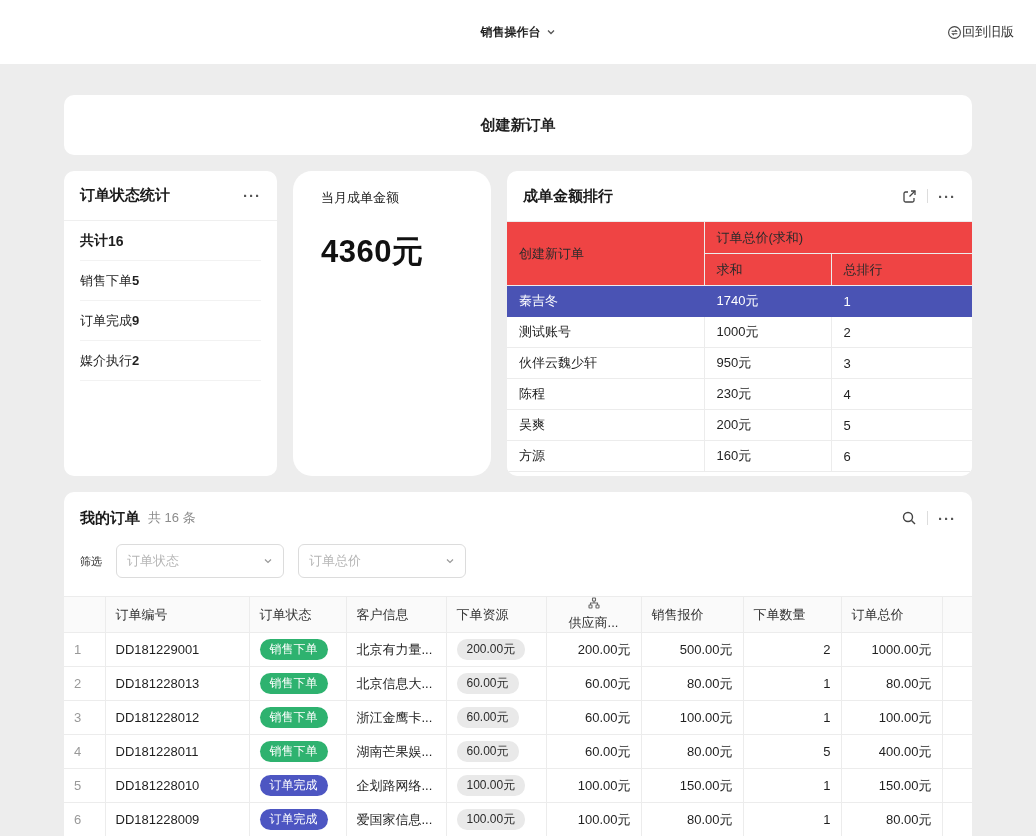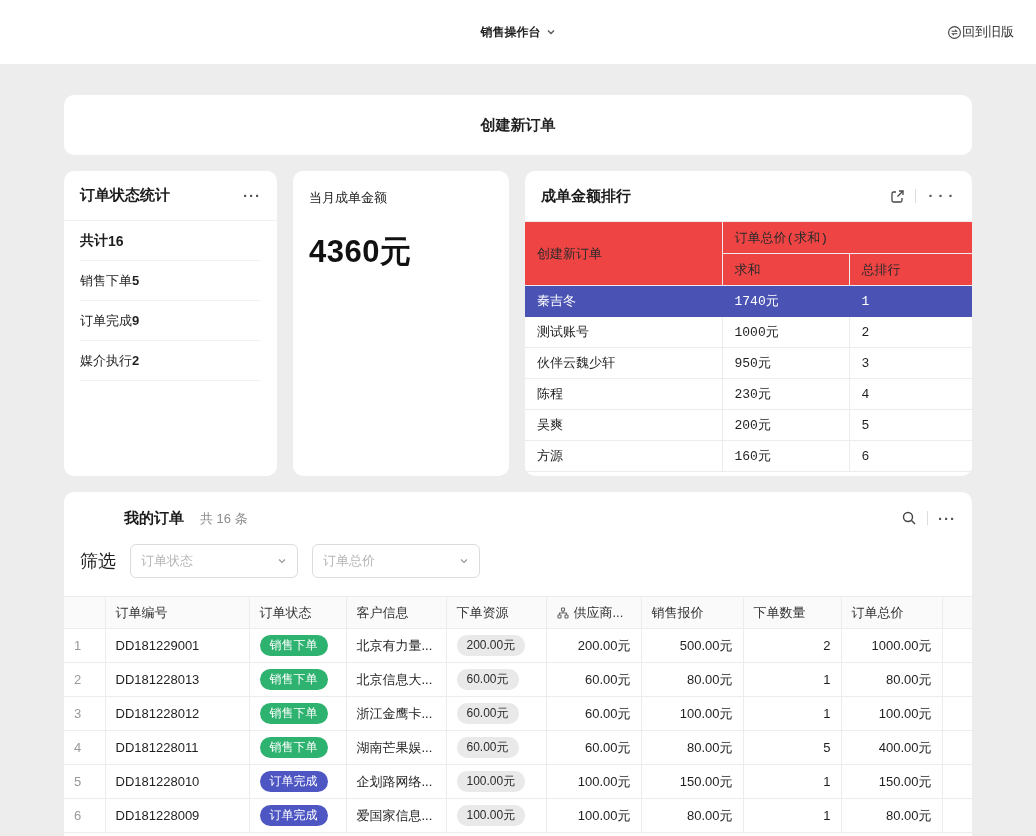--- a/index.html
+++ b/index.html
@@ -27,22 +27,22 @@
   }
   
   .content { padding:31px 64px 0 64px; }
   .card { background:#fff; border-radius:10px; }
   .create-card {
     height:60px; display:flex; align-items:center; justify-content:center;
     font-size:15px; font-weight:700; margin-bottom:16px; cursor:pointer;
   }
   .cards-row { display:flex; gap:16px; height:305px; margin-bottom:16px; }
   .card-status { width:213px; }
-  .card-amount { width:216px; padding:18px 16px; }
-  .card-ranking { flex:1; overflow:hidden;font-family:Liberation Mono, monospace; }
+  .card-amount { width:198px; padding:18px 28px;border-radius:19px; }
+  .card-ranking { flex:1; overflow:hidden; }
   
   .card-head {
     height:50px; display:flex; align-items:center; justify-content:space-between;
     padding:0 16px;
   }
   .card-title { font-size:15px; font-weight:700; color:#1b1b1b; }
   .head-actions { display:flex; align-items:center; gap:10px; }
   .dots { font-size:15px; font-weight:700; color:#555; letter-spacing:1px; cursor:pointer; line-height:1; }
   .vdiv { width:1px; height:14px; background:#ddd; }
   .icon-btn { display:flex; align-items:center; cursor:pointer; }
@@ -66,44 +66,44 @@
   }
   .rank-table th:first-child, .rank-table td:first-child { border-left:none; }
   .rank-table th:last-child, .rank-table td:last-child { border-right:none; }
   .rank-table thead th { background:#ef4444; height:32px; color:#2b2b2b; }
   .rank-table tbody td { height:31px; color:#1f1f1f; background:#fff; }
   .rank-table tbody tr { cursor:pointer; }
   .rank-table tr.highlight td { background:#4A53B4; color:#fff; border-color:#4A53B4; }
   
   .orders-card { border-radius:10px 10px 0 0; height:345px; overflow:hidden; }
   .orders-head { height:52px; display:flex; align-items:center; justify-content:space-between; padding:0 16px; }
-  .orders-title-wrap { display:flex; align-items:flex-end; gap:16px;margin-left:44px; }
+  .orders-title-wrap { display:flex; align-items:flex-start; gap:8px; }
   .orders-count { font-size:13px; color:#8c8c8c; font-weight:400; }
   .filter-row { display:flex; align-items:center; gap:14px; padding:0 16px 18px 16px; }
-  .filter-label { font-size:18px; color:#1f1f1f; }
+  .filter-label { font-size:11px; color:#1f1f1f; }
   .select {
     width:168px; height:34px; border:1px solid #dcdcdc; border-radius:6px;
     display:flex; align-items:center; justify-content:space-between;
     padding:0 10px; font-size:13px; color:#b6b6b6; cursor:pointer; background:#fff;
   }
   
   .orders-table { width:100%; border-collapse:collapse; table-layout:fixed; font-size:13px; }
   .orders-table th, .orders-table td {
     border:1px solid #ececec; height:32px; padding:0 10px; text-align:left; font-weight:400;
     overflow:hidden; white-space:nowrap;
   }
   .orders-table th:first-child, .orders-table td:first-child { border-left:none; }
   .orders-table th:last-child, .orders-table td:last-child { border-right:none; }
   .orders-table thead th { background:#fafafa; color:#333; }
   .orders-table thead th.col-supplier { display:table-cell; }
   .orders-table tbody td { height:34px; background:#fff; }
   .orders-table tbody tr { cursor:pointer; }
   .col-idx { text-align:center; color:#999; }
   td.num, th.num { text-align:right; }
-  .supplier-head { display:flex; align-items:center; gap:5px; }
+  .supplier-head { display:flex; align-items:center; gap:5px;flex-direction:column; }
   
   .badge {
     display:inline-block; min-width:58px; text-align:center;
     padding:3px 10px; border-radius:12px; font-size:12px; color:#fff; line-height:1.3;
   }
   .badge.green { background:#2EB26F; }
   .badge.indigo { background:#4D56C2; }
   .pill {
     display:inline-block; background:#e9e9e9; border-radius:10px;
     padding:3px 10px; font-size:12px; color:#2b2b2b; line-height:1.3;

